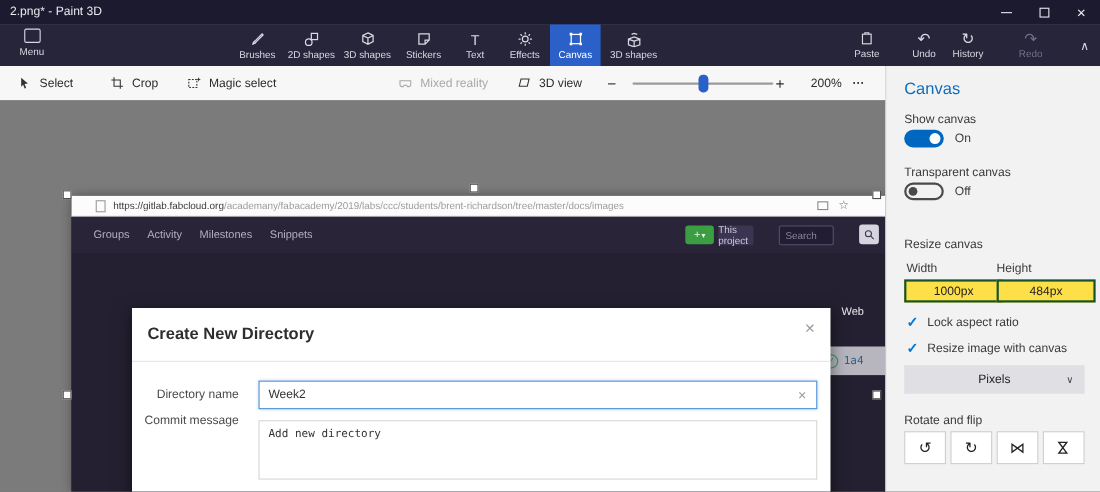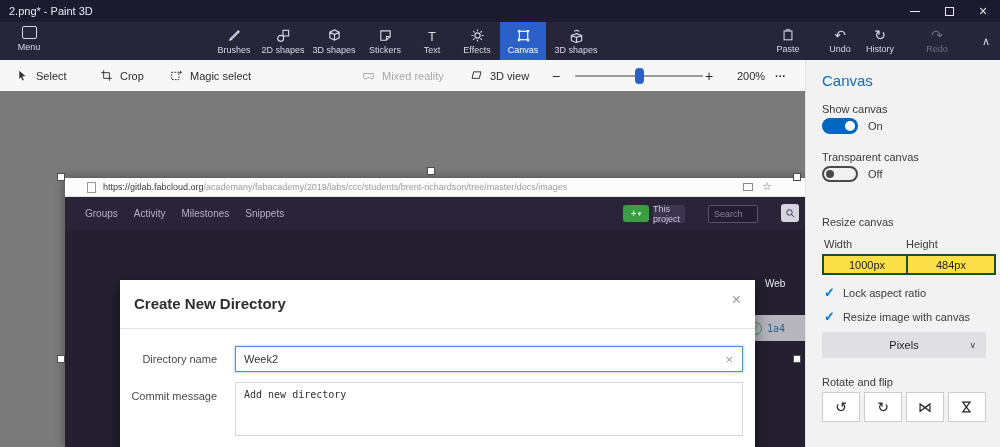--- a/index.html
+++ b/index.html
@@ -321,21 +321,21 @@
         <span id="modal-title">Create New Directory</span>
         <span id="modal-close">×</span>
         <div id="modal-divider"></div>
 
         <span class="f-label" style="top:73px">Directory name</span>
         <div class="f-input" id="dir-input">
           <span>Week2</span>
           <span id="dir-clear">×</span>
         </div>
 
-        <span class="f-label" style="top:110px">Commit message</span>
+        <span class="f-label" style="top:96px">Commit message</span>
         <div class="f-input mono" id="commit-box">
           <span>Add new directory</span>
         </div>
 
       </div>
     </div>
   </div>
 
   <div class="handle" style="left:57px; top:82px"></div>
   <div class="handle" style="left:427px; top:76px"></div>

